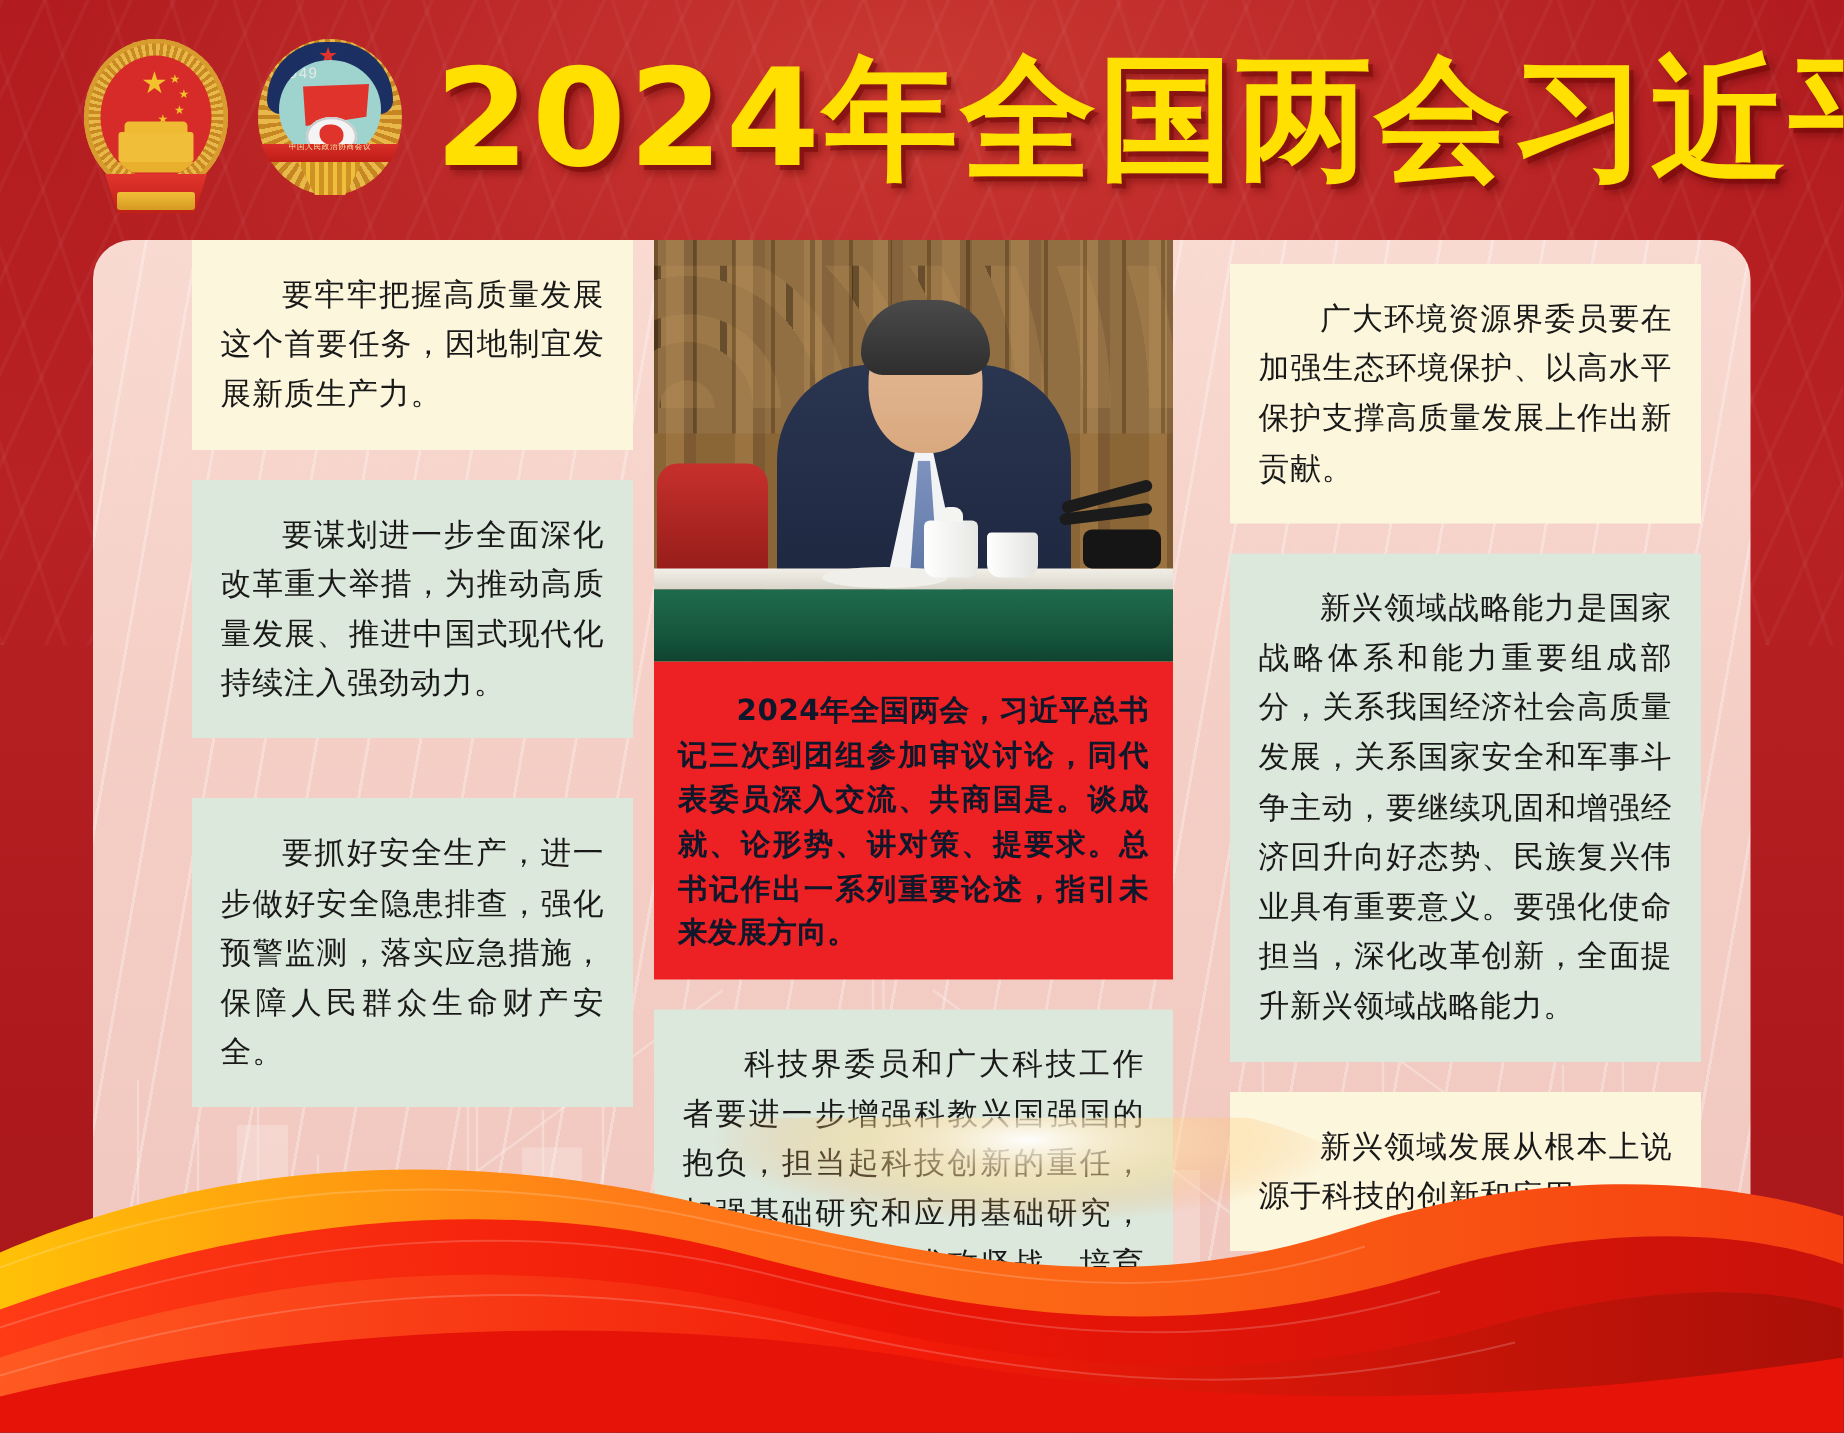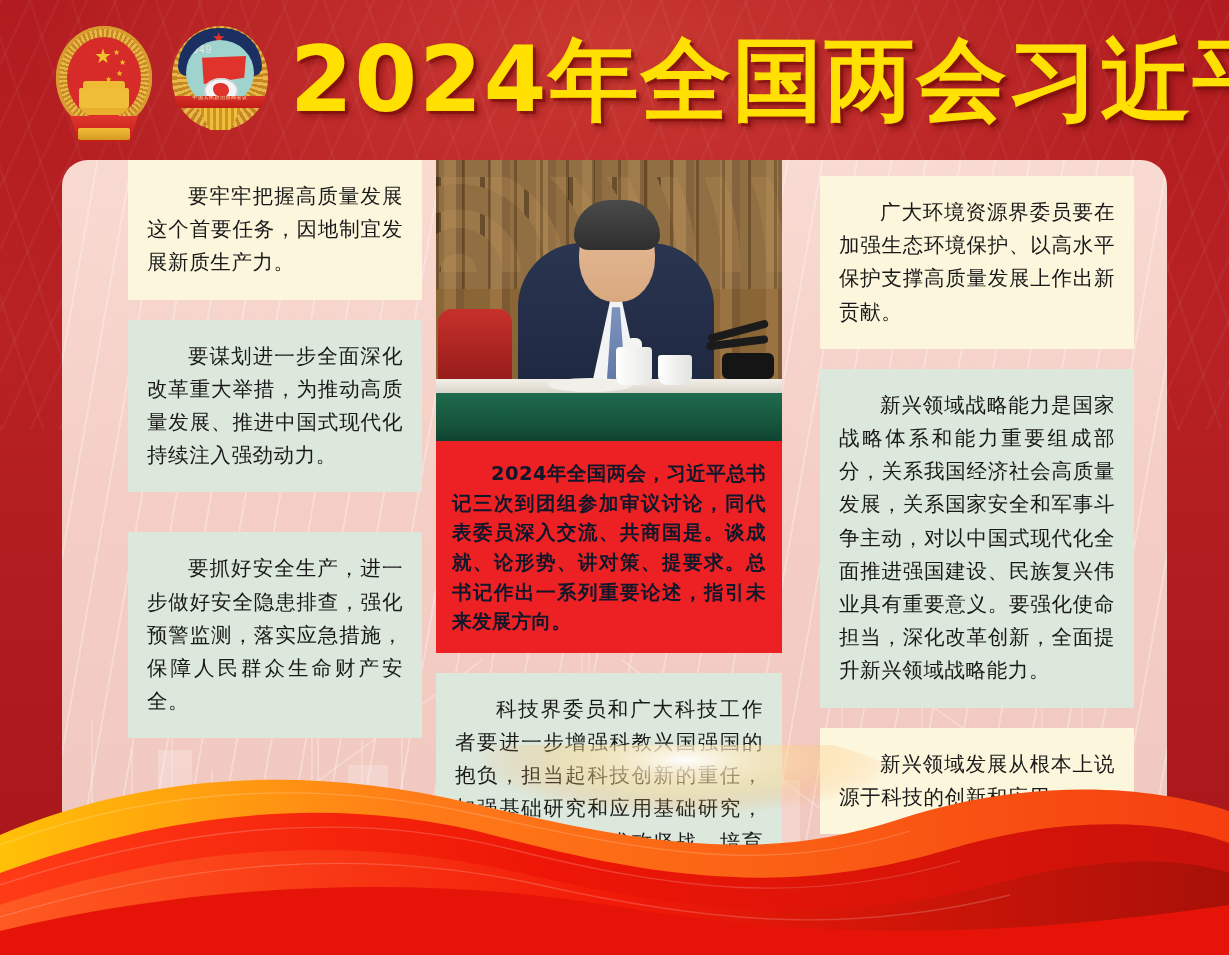--- a/index.html
+++ b/index.html
@@ -412,21 +412,21 @@
         </div>
       </div>
       <div class="redbox">2024年全国两会，习近平总书记三次到团组参加审议讨论，同代表委员深入交流、共商国是。谈成就、论形势、讲对策、提要求。总书记作出一系列重要论述，指引未来发展方向。</div>
       <div class="gap"></div>
       <div class="card green">科技界委员和广大科技工作者要进一步增强科教兴国强国的抱负，担当起科技创新的重任，加强基础研究和应用基础研究，打好关键核心技术攻坚战，培育发展新质生产力的新动能。</div>
     </div>
 
     <div class="col col-right">
       <div class="card cream">广大环境资源界委员要在加强生态环境保护、以高水平保护支撑高质量发展上作出新贡献。</div>
       <div class="gap"></div>
-      <div class="card green">新兴领域战略能力是国家战略体系和能力重要组成部分，关系我国经济社会高质量发展，关系国家安全和军事斗争主动，对以中国式现代化全面推进强国建设、民族复兴伟业具有重要意义。要强化使命担当，深化改革创新，全面提升新兴领域战略能力。</div>
+      <div class="card green">新兴领域战略能力是国家战略体系和能力重要组成部分，关系我国经济社会高质量发展，关系国家安全和军事斗争主动，要继续巩固和增强经济回升向好态势、民族复兴伟业具有重要意义。要强化使命担当，深化改革创新，全面提升新兴领域战略能力。</div>
       <div class="gap"></div>
       <div class="card cream">新兴领域发展从根本上说源于科技的创新和应用。</div>
     </div>
   </div>
 
   <div class="ribbons">
     <svg width="1229" height="210" viewBox="0 0 1229 210" preserveAspectRatio="none">
       <defs>
         <linearGradient id="gOrange" x1="0" y1="0" x2="1" y2="0">
           <stop offset="0%" stop-color="#FFC107"></stop>

